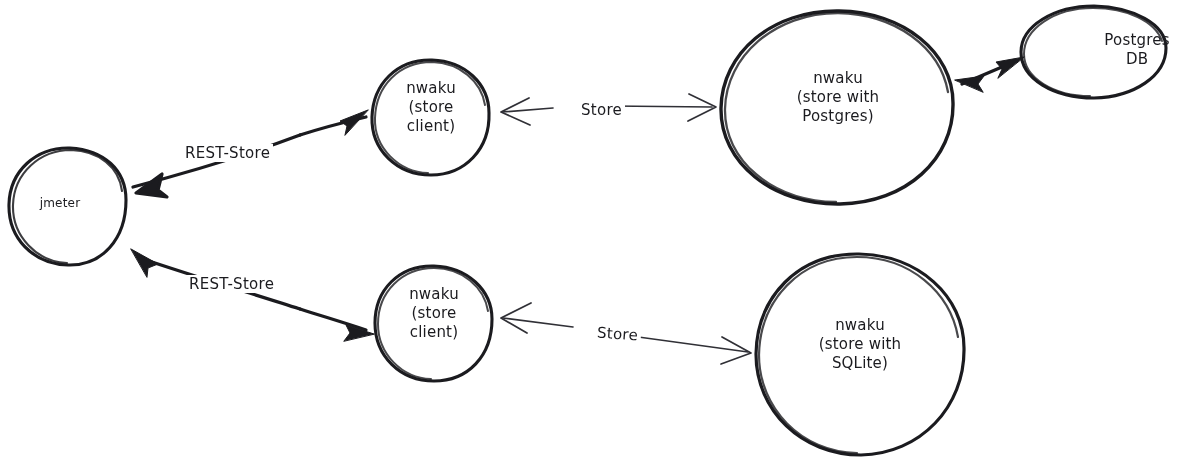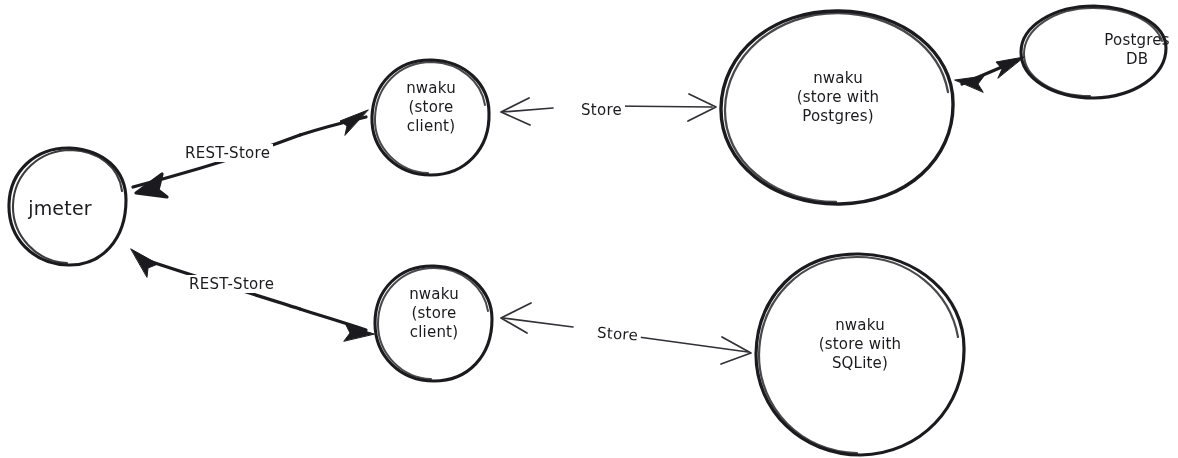--- a/index.html
+++ b/index.html
@@ -137,21 +137,21 @@
       <g stroke="#303036">
         <path stroke-width="1.7" d="M503,318 L573,327"></path>
         <path stroke-width="1.7" d="M631,336 L748,352"></path>
         <path stroke-width="1.7" fill="none" d="M531,303 L501,318 L527,333"></path>
         <path stroke-width="1.7" fill="none" d="M722,337 L751,353 L721,364"></path>
       </g>
 
     </g>
   </svg>
 
-  <div class="node-label" style="left:8px; top:196px; width:104px; font-size:19px;">jmeter</div>
+  <div class="node-label" style="left:8px; top:196px; width:104px; font-size:12px;">jmeter</div>
 
   <div class="node-label" style="left:372px; top:79px; width:118px; font-size:15px;">nwaku
 (store
 client)</div>
 
   <div class="node-label" style="left:721px; top:69px; width:234px; font-size:15px;">nwaku
 (store with
 Postgres)</div>
 
   <div class="node-label" style="left:1020px; top:31px; width:146px; font-size:15px;padding-left:44px;">Postgres

